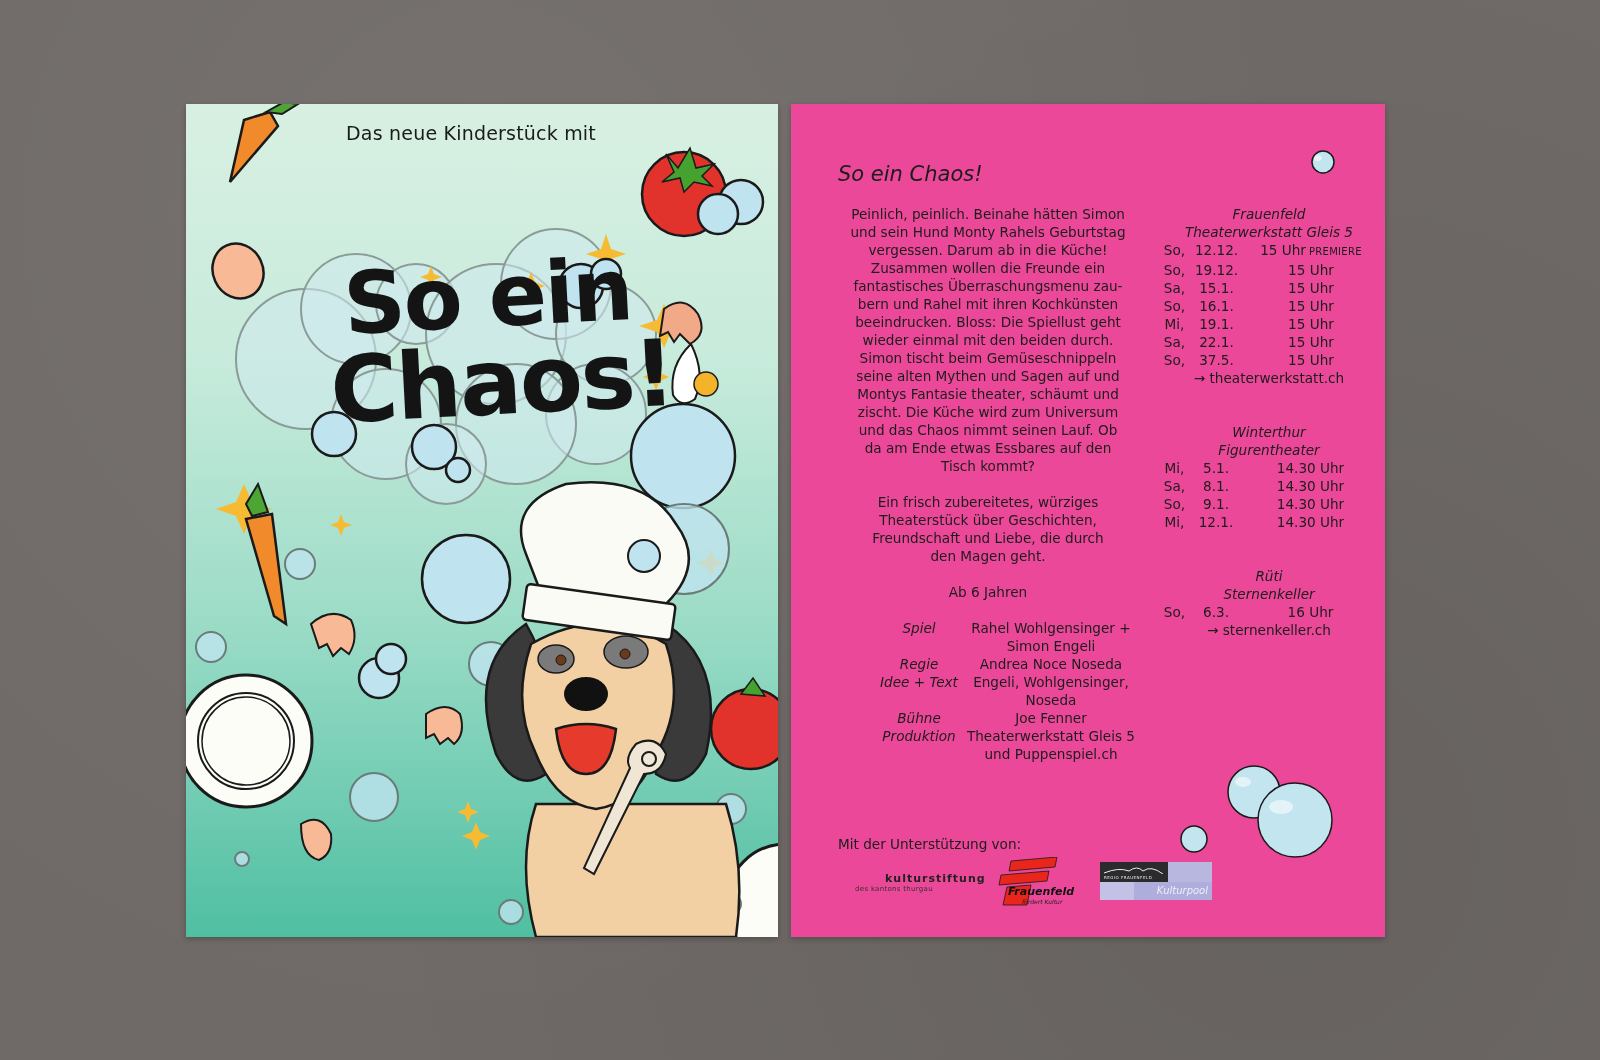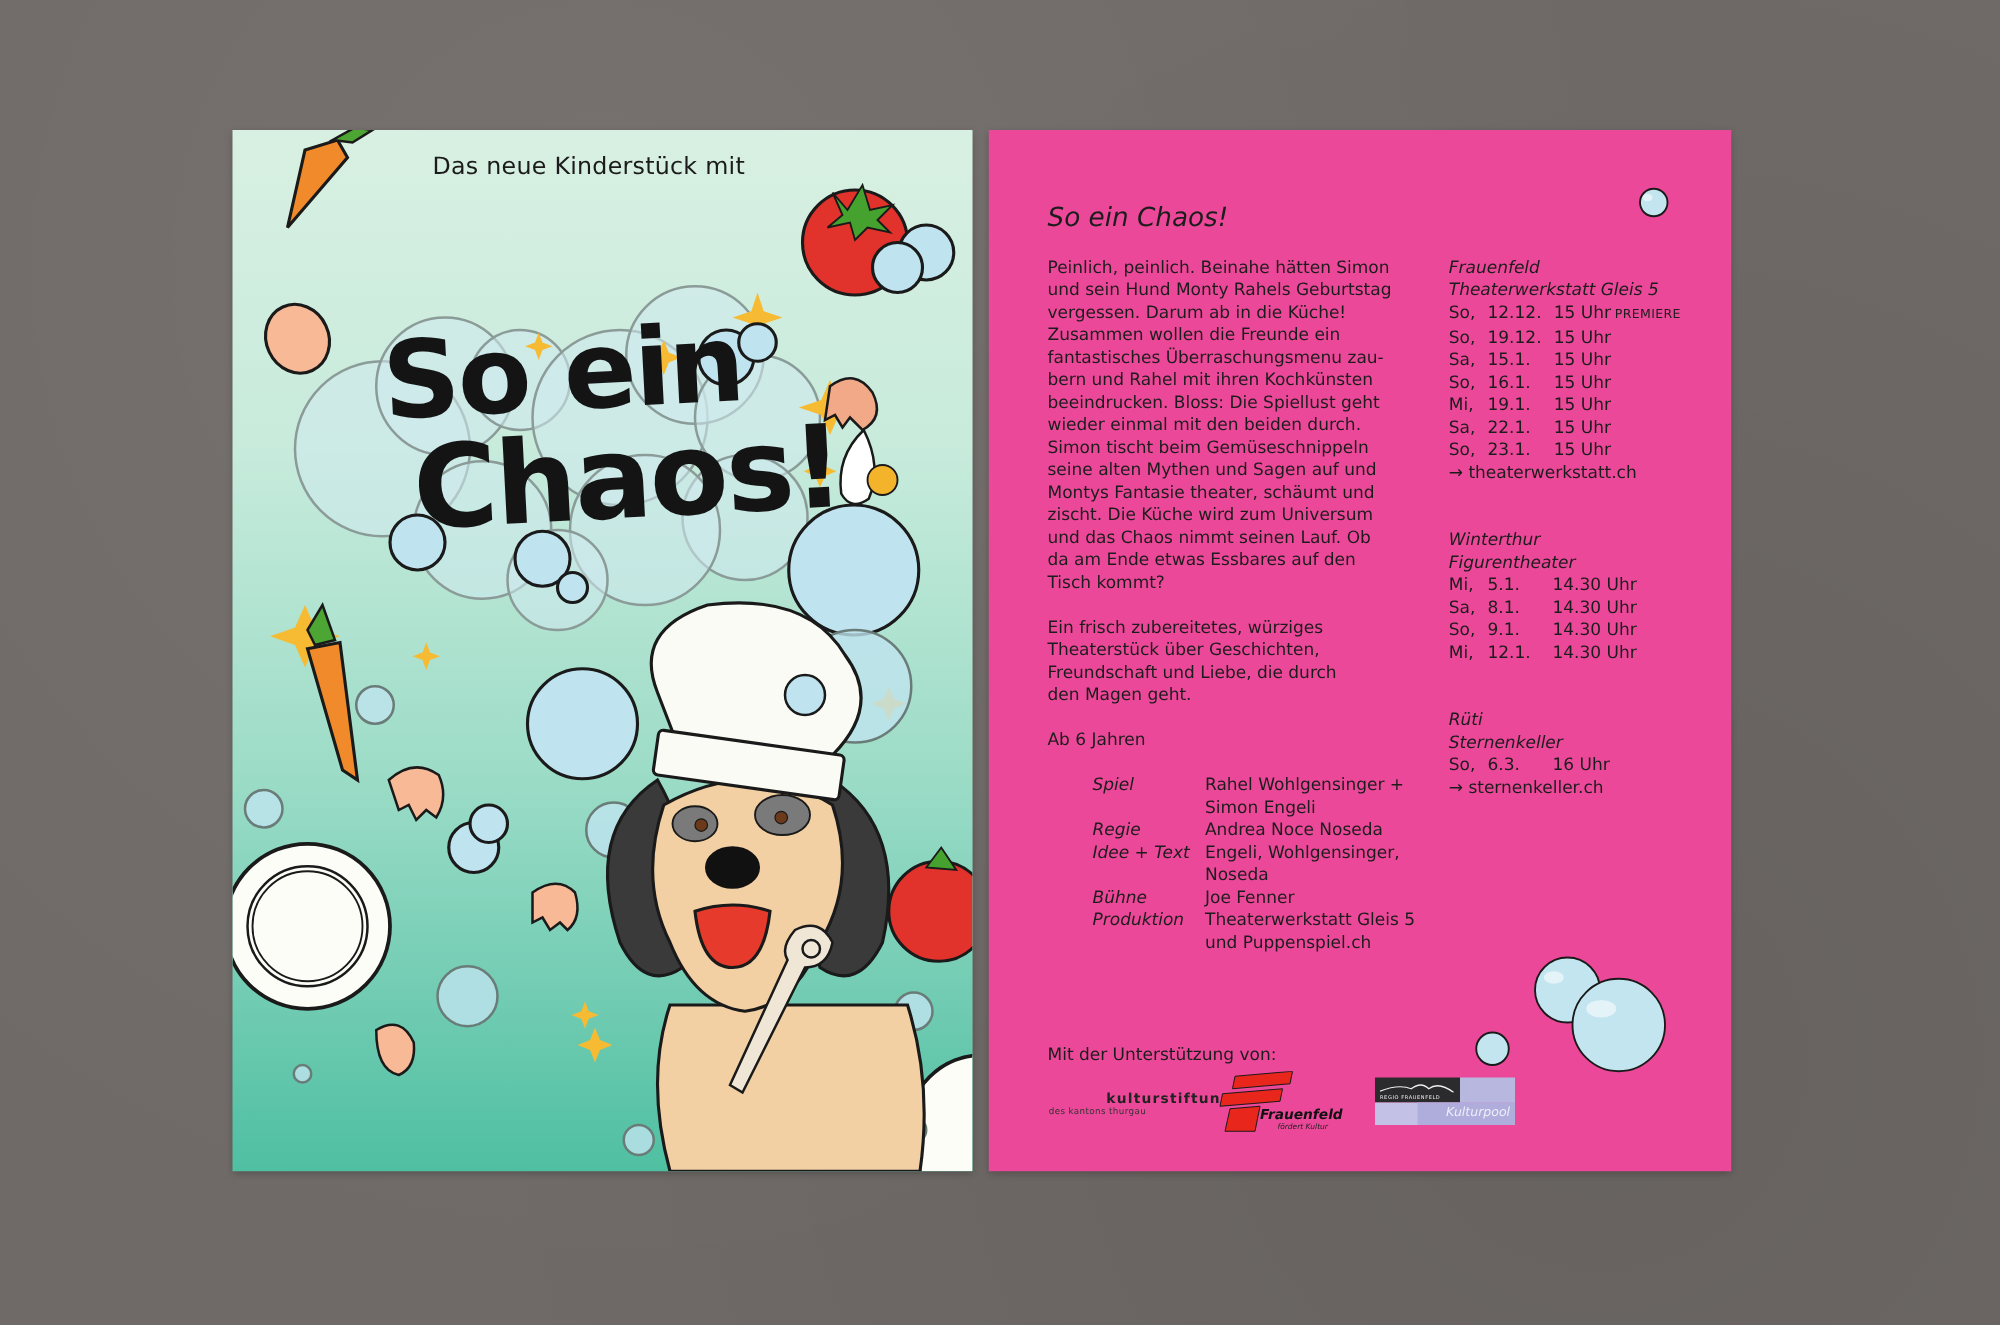--- a/index.html
+++ b/index.html
@@ -8,20 +8,21 @@
     background: #6f6a67;
     background-image:
       radial-gradient(circle at 30% 20%, rgba(255,255,255,0.05), transparent 60%),
       radial-gradient(circle at 80% 80%, rgba(0,0,0,0.08), transparent 60%);
     position: relative;
     font-family: "DejaVu Sans", sans-serif;
   }
   .card {
     position: absolute;
     box-shadow: 0 2px 6px rgba(0,0,0,0.25);
+    text-align: center;
   }
   
   #front {
     left: 186px; top: 104px; width: 592px; height: 833px;
     background: linear-gradient(180deg, #d8f0e2 0%, #c8ebdc 30%, #9cdcc7 62%, #4fbfa2 100%);
     overflow: hidden;
   }
   #front svg.art { position: absolute; left: 0; top: 0; }
   .pre-title {
     position: absolute; left: 160px; top: 18px;
@@ -344,21 +345,21 @@
         <span>19.1.</span>
         <span>15 Uhr</span>
       </div>
       <div class="date-row">
         <span>Sa,</span>
         <span>22.1.</span>
         <span>15 Uhr</span>
       </div>
       <div class="date-row">
         <span>So,</span>
-        <span>23.1.</span>
+        <span>37.5.</span>
         <span>15 Uhr</span>
       </div>
       <div class="link-row">→ theaterwerkstatt.ch</div>
     </div>
 
     <div class="venue-block">
       <div class="venue-city">Winterthur</div>
       <div class="venue-name">Figurentheater</div>
       <div class="date-row wt">
         <span>Mi,</span>

